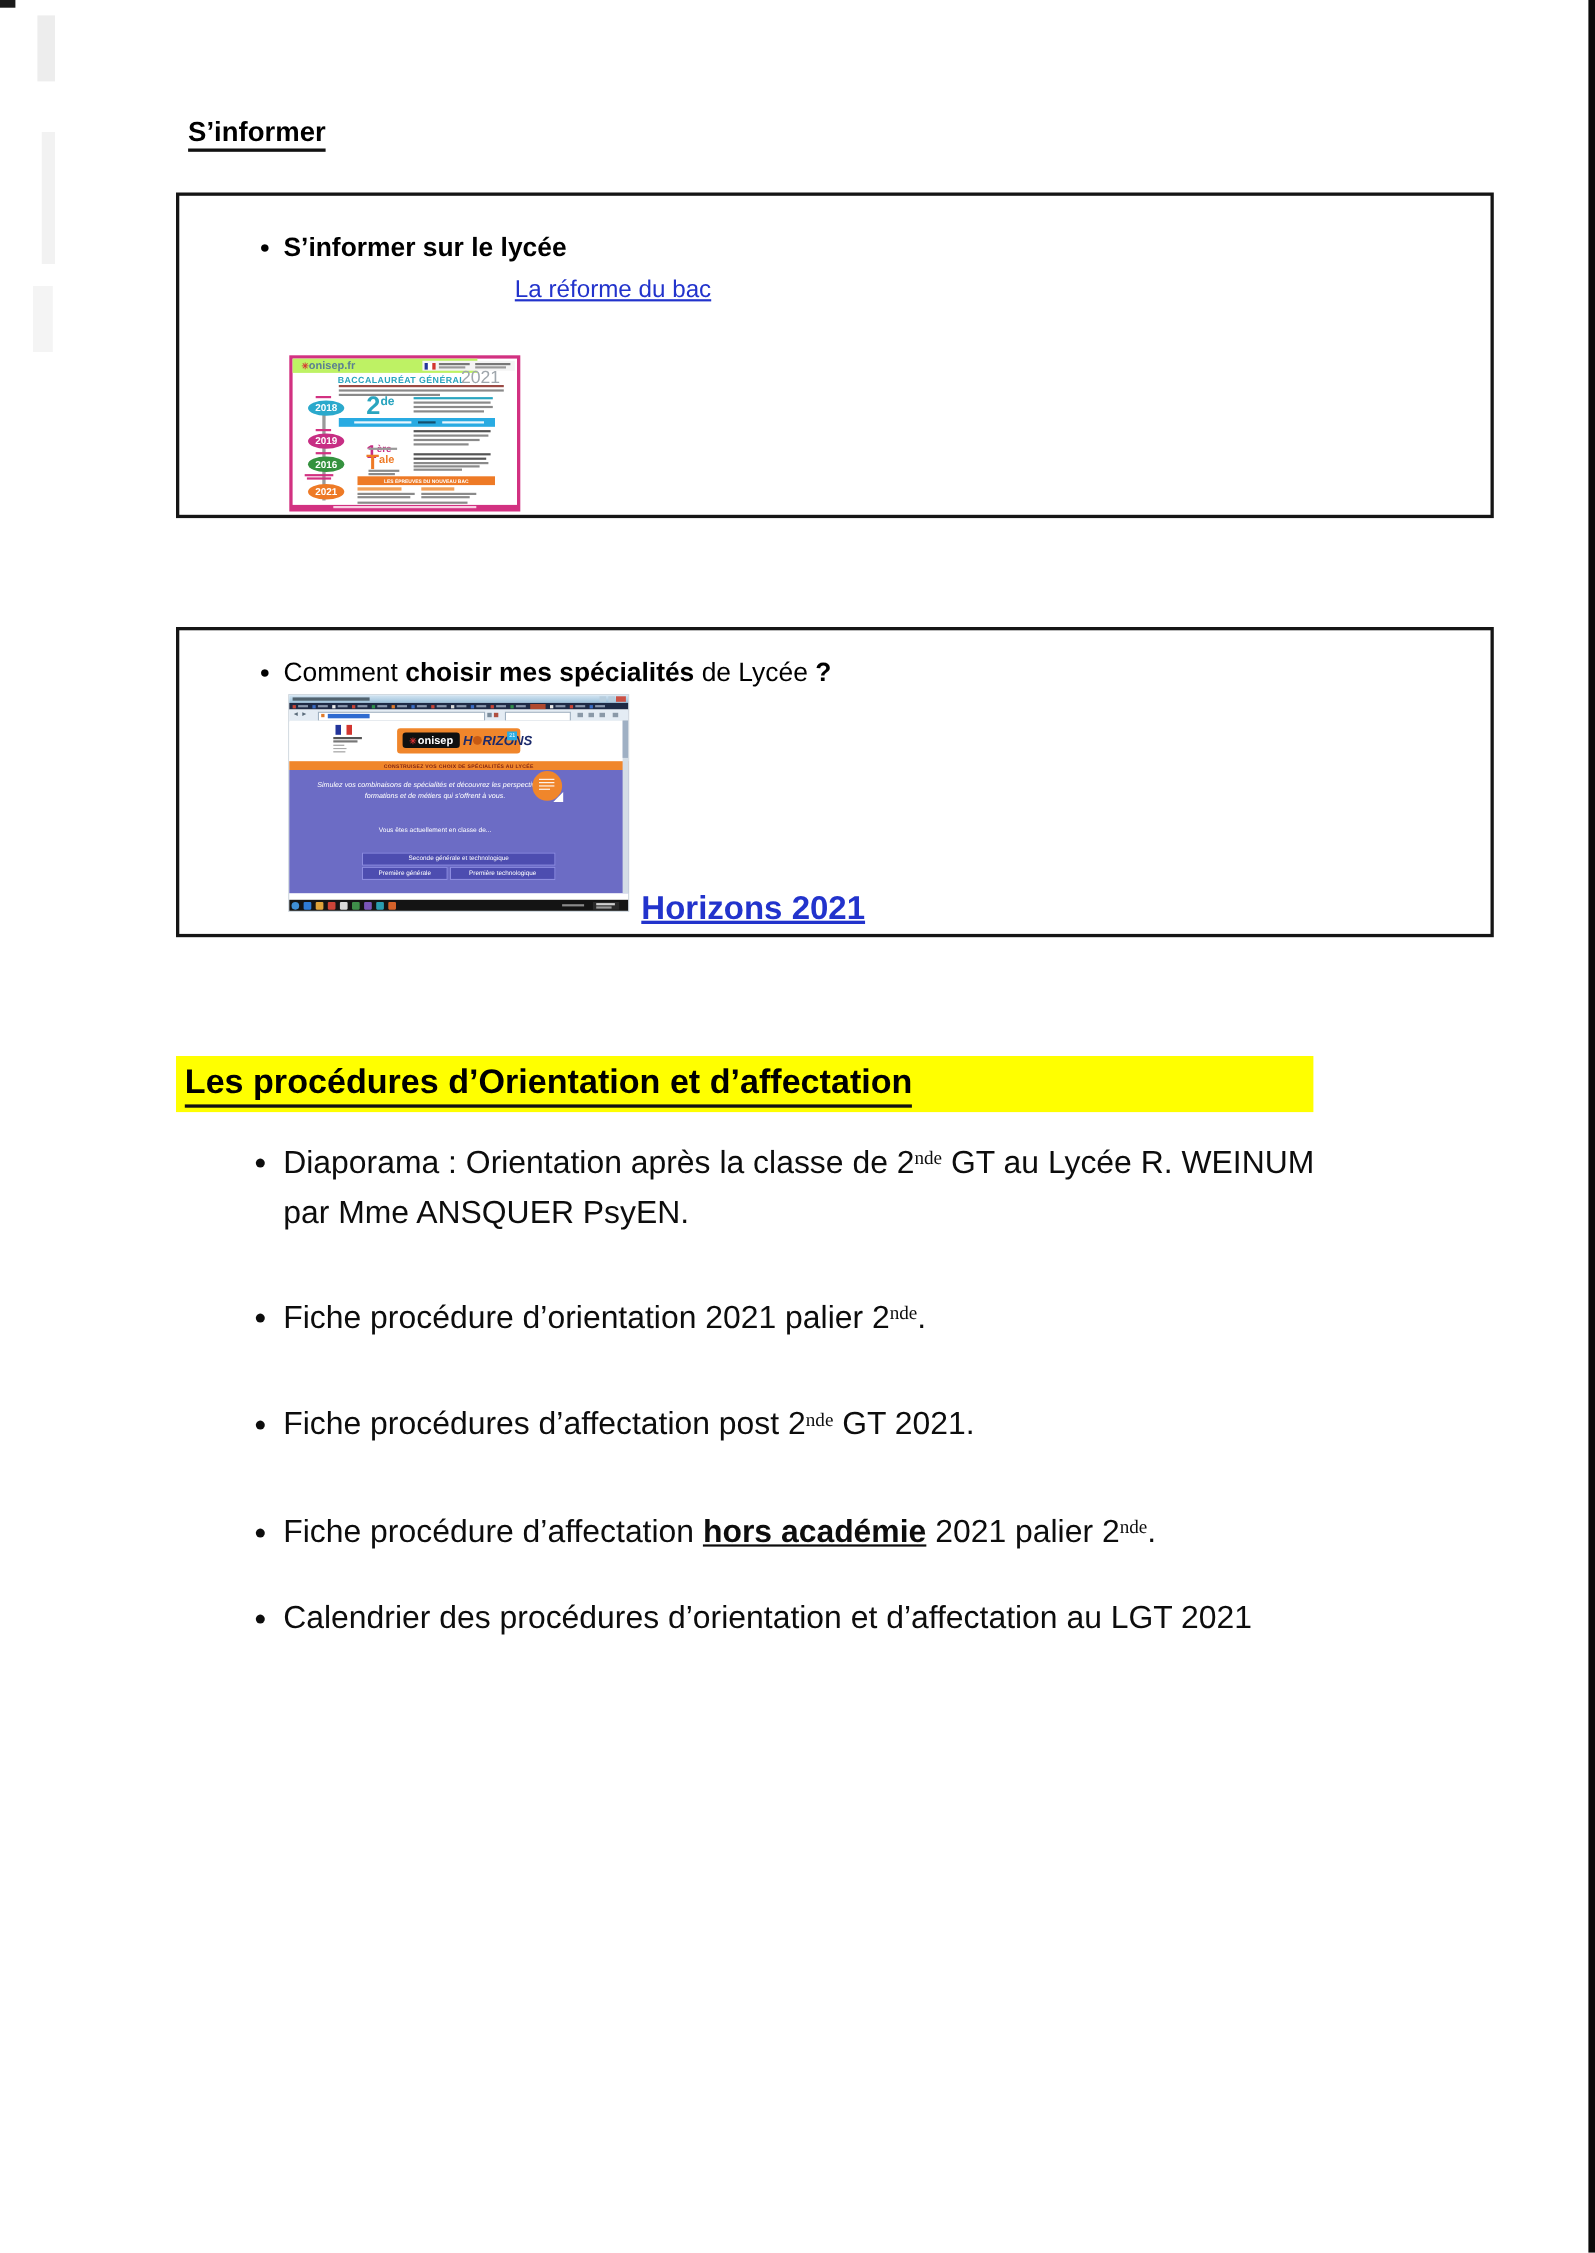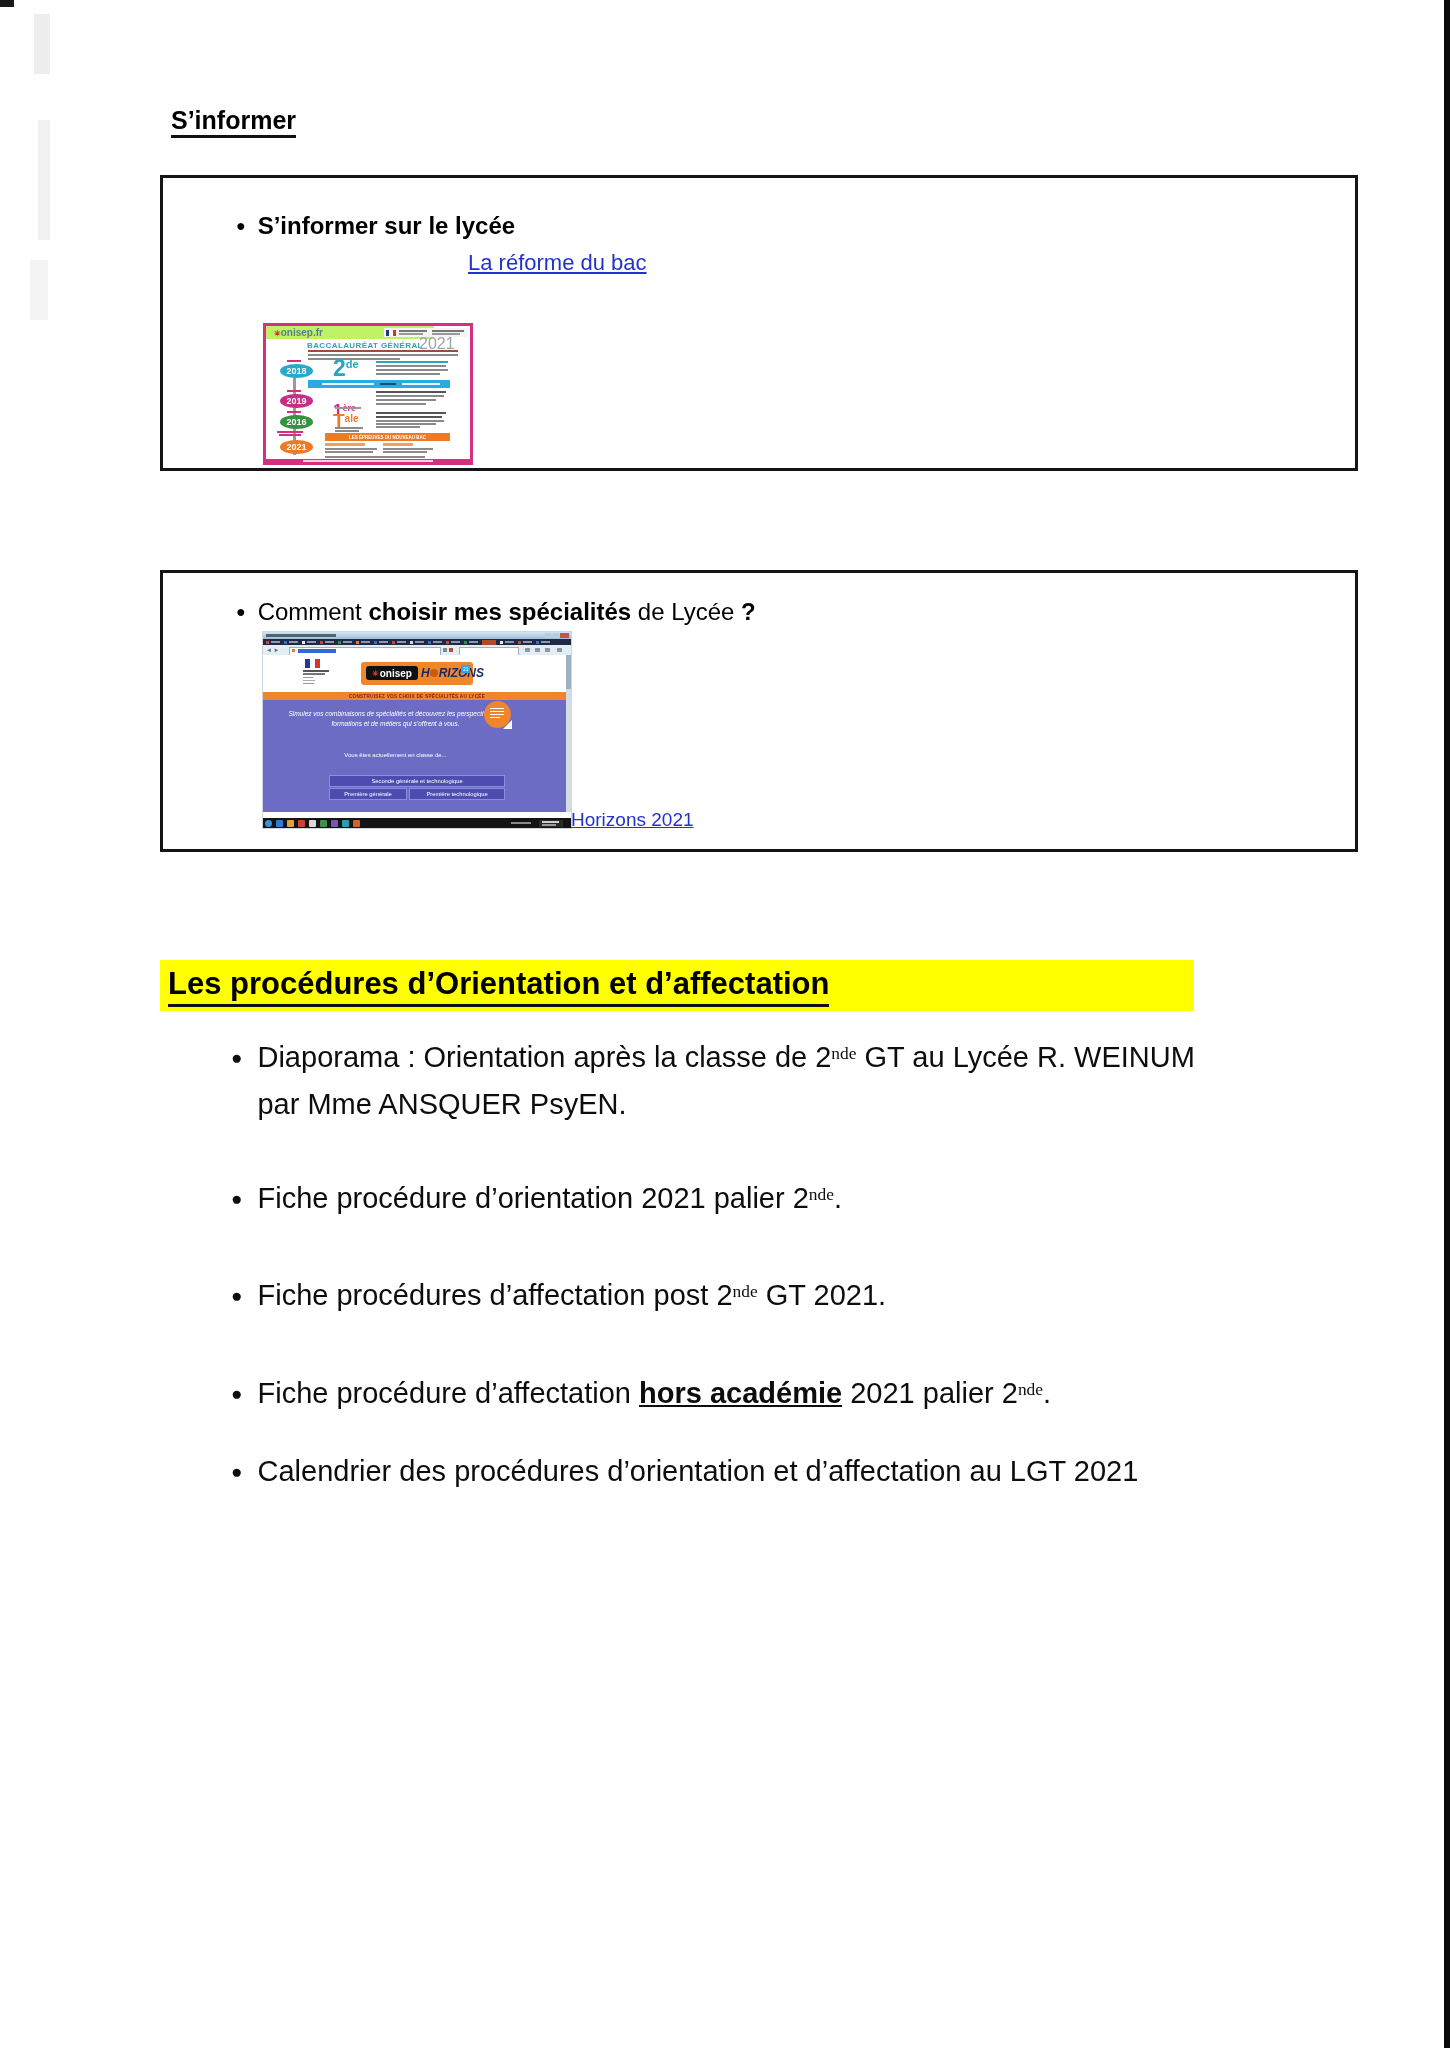--- a/index.html
+++ b/index.html
@@ -292,21 +292,21 @@
       <span class="ticon" style="left:79px;background:#2a9db0;"></span>
       <span class="ticon" style="left:90px;background:#d4622a;"></span>
       <span class="bar" style="left:248px;top:4px;width:20px;height:2px;background:#8a8a8a;"></span>
       <span class="abs" style="left:276px;top:1.5px;width:24px;height:7px;background:#2a2a2a;">
         <span class="bar" style="left:3px;top:1.5px;width:17px;height:1.5px;background:#cfcfcf;"></span>
         <span class="bar" style="left:3px;top:4.5px;width:14px;height:1.5px;background:#9a9a9a;"></span>
       </span>
     </div>
   </div>
 
-  <a class="abs link" style="left:408px;top:236px;font-size:19px;font-weight:normal;">Horizons 2021</a>
+  <a class="abs link" style="left:420px;top:236px;font-size:30px;font-weight:bold;">Horizons 2021</a>
 </div>
 
 <div class="abs yellowband">
   <div class="ht">Les procédures d’Orientation et d’affectation</div>
 </div>
 
 <div class="li" style="top:1036px;">
   <span class="bdot">●</span>
   <span>
     <span>Diaporama : Orientation après la classe de 2</span><span class="sup">nde</span><span> GT au Lycée R. WEINUM</span>

